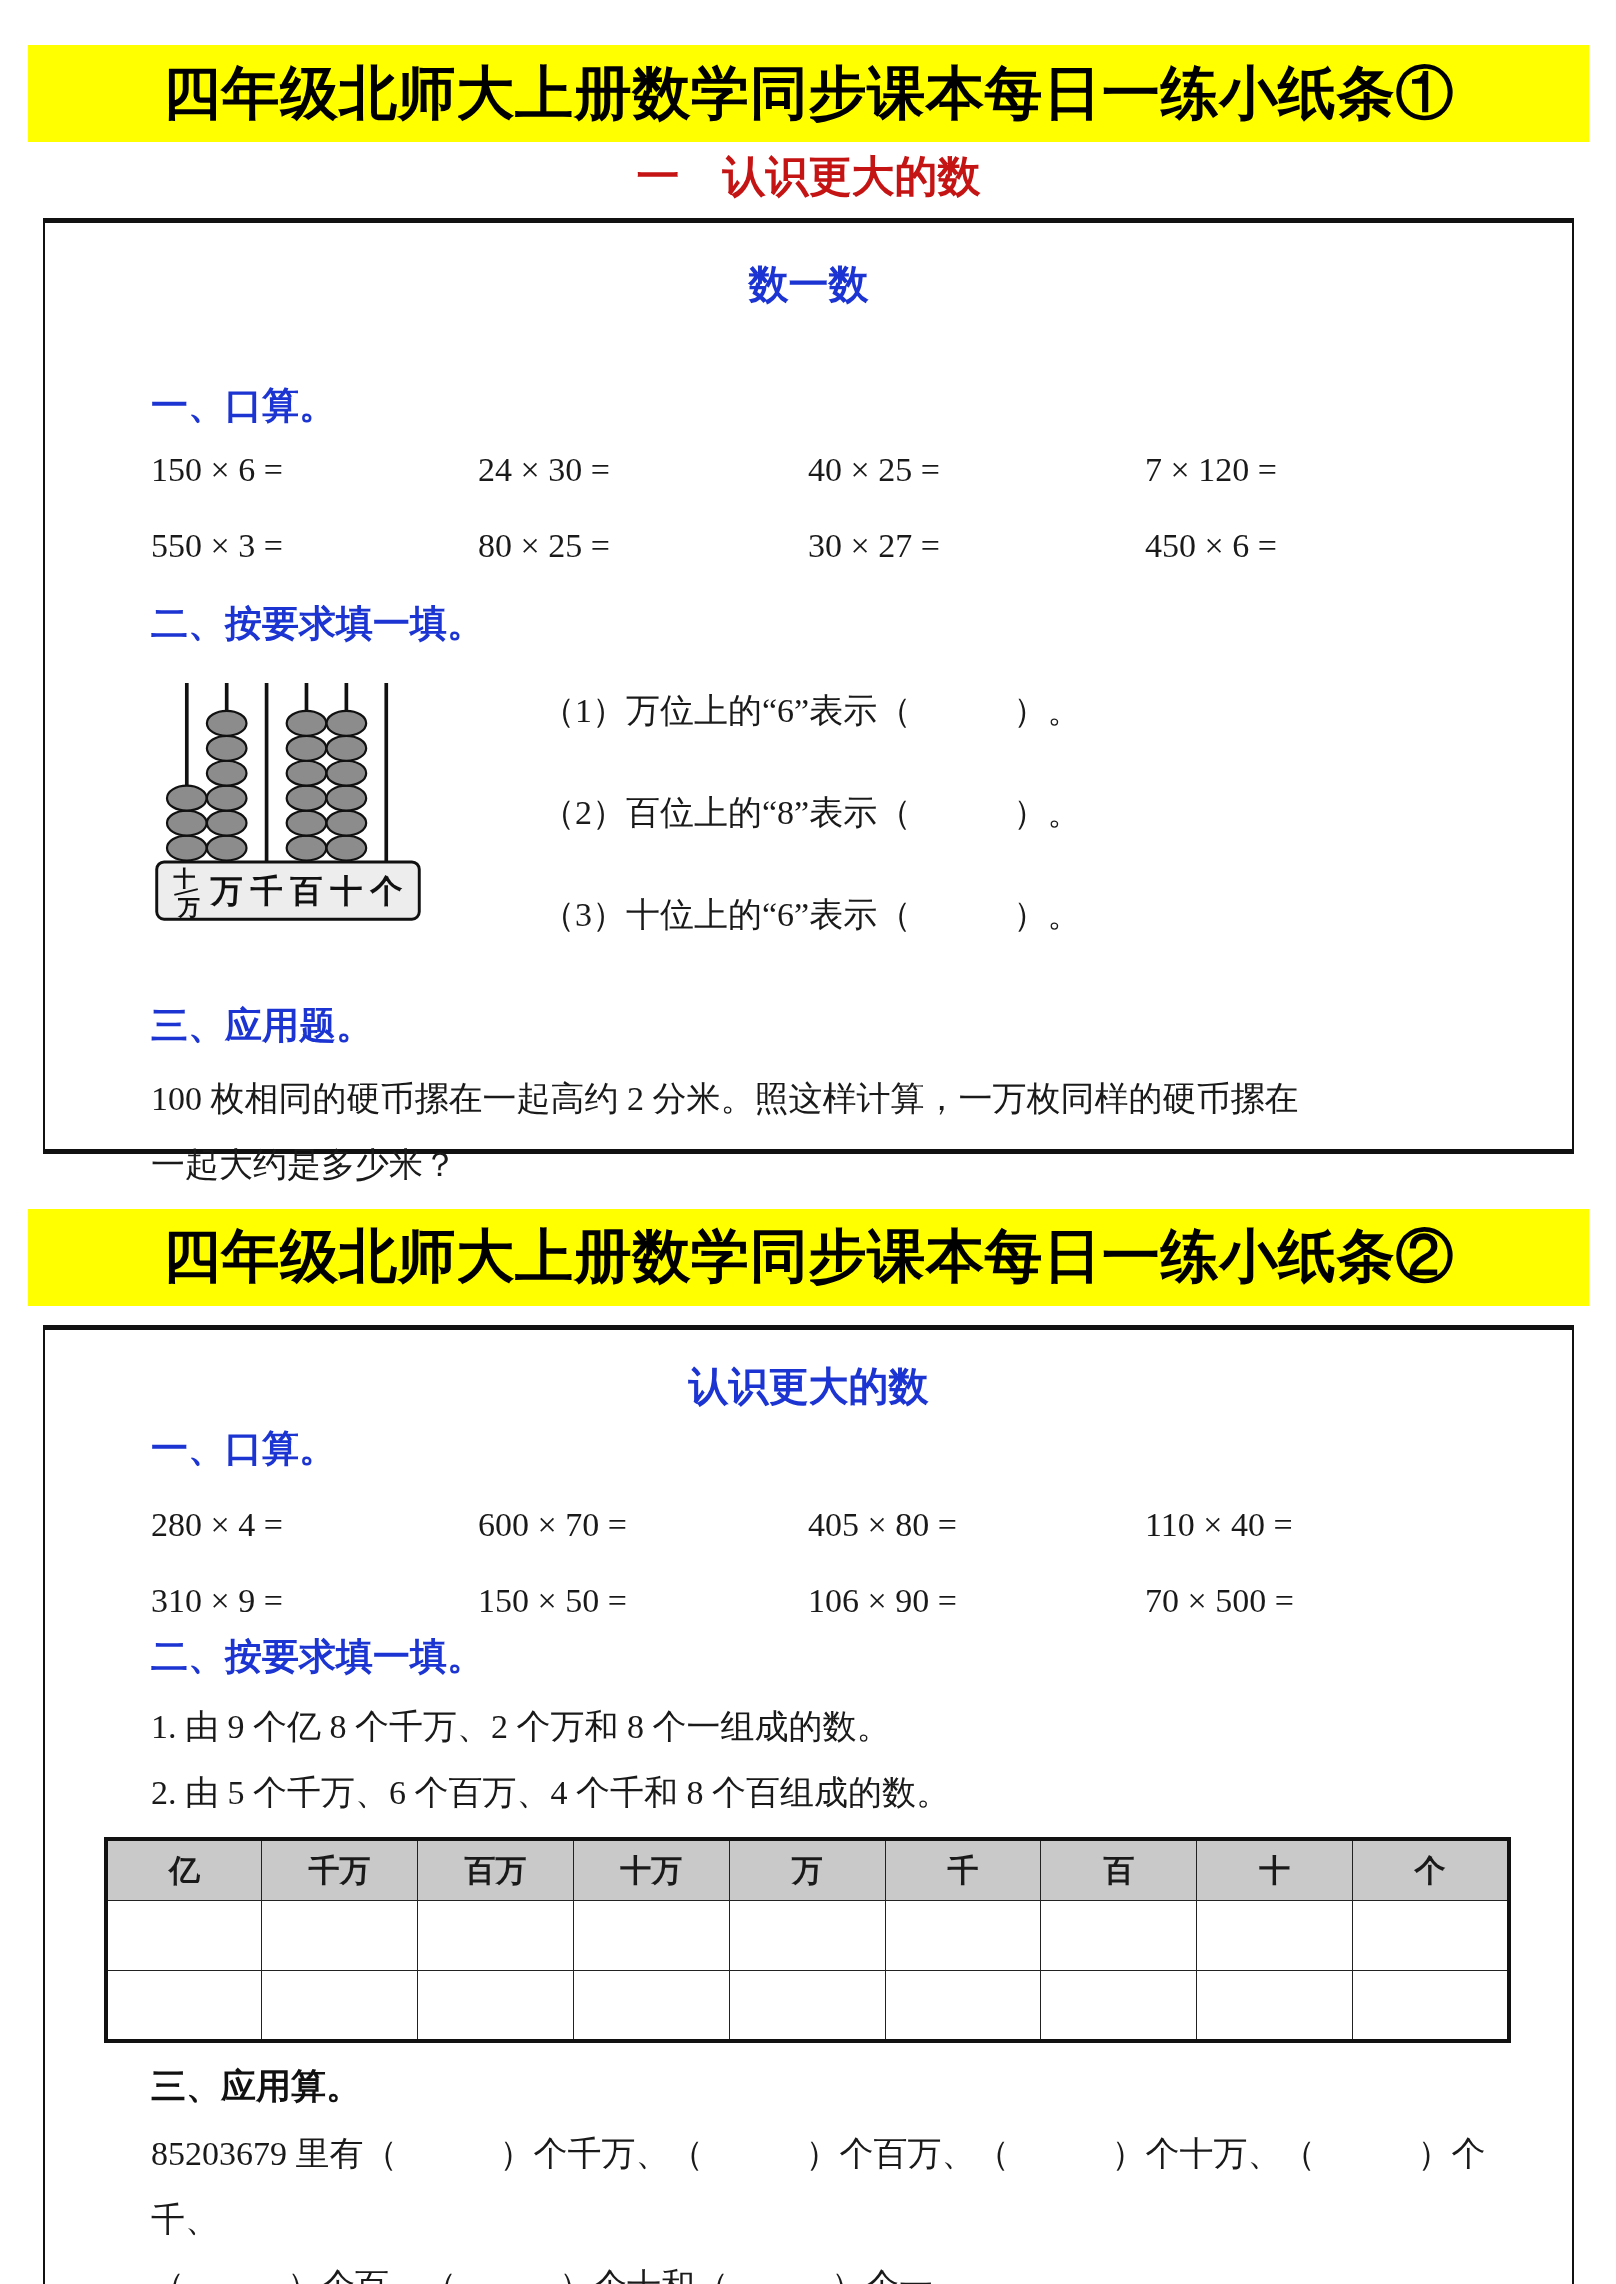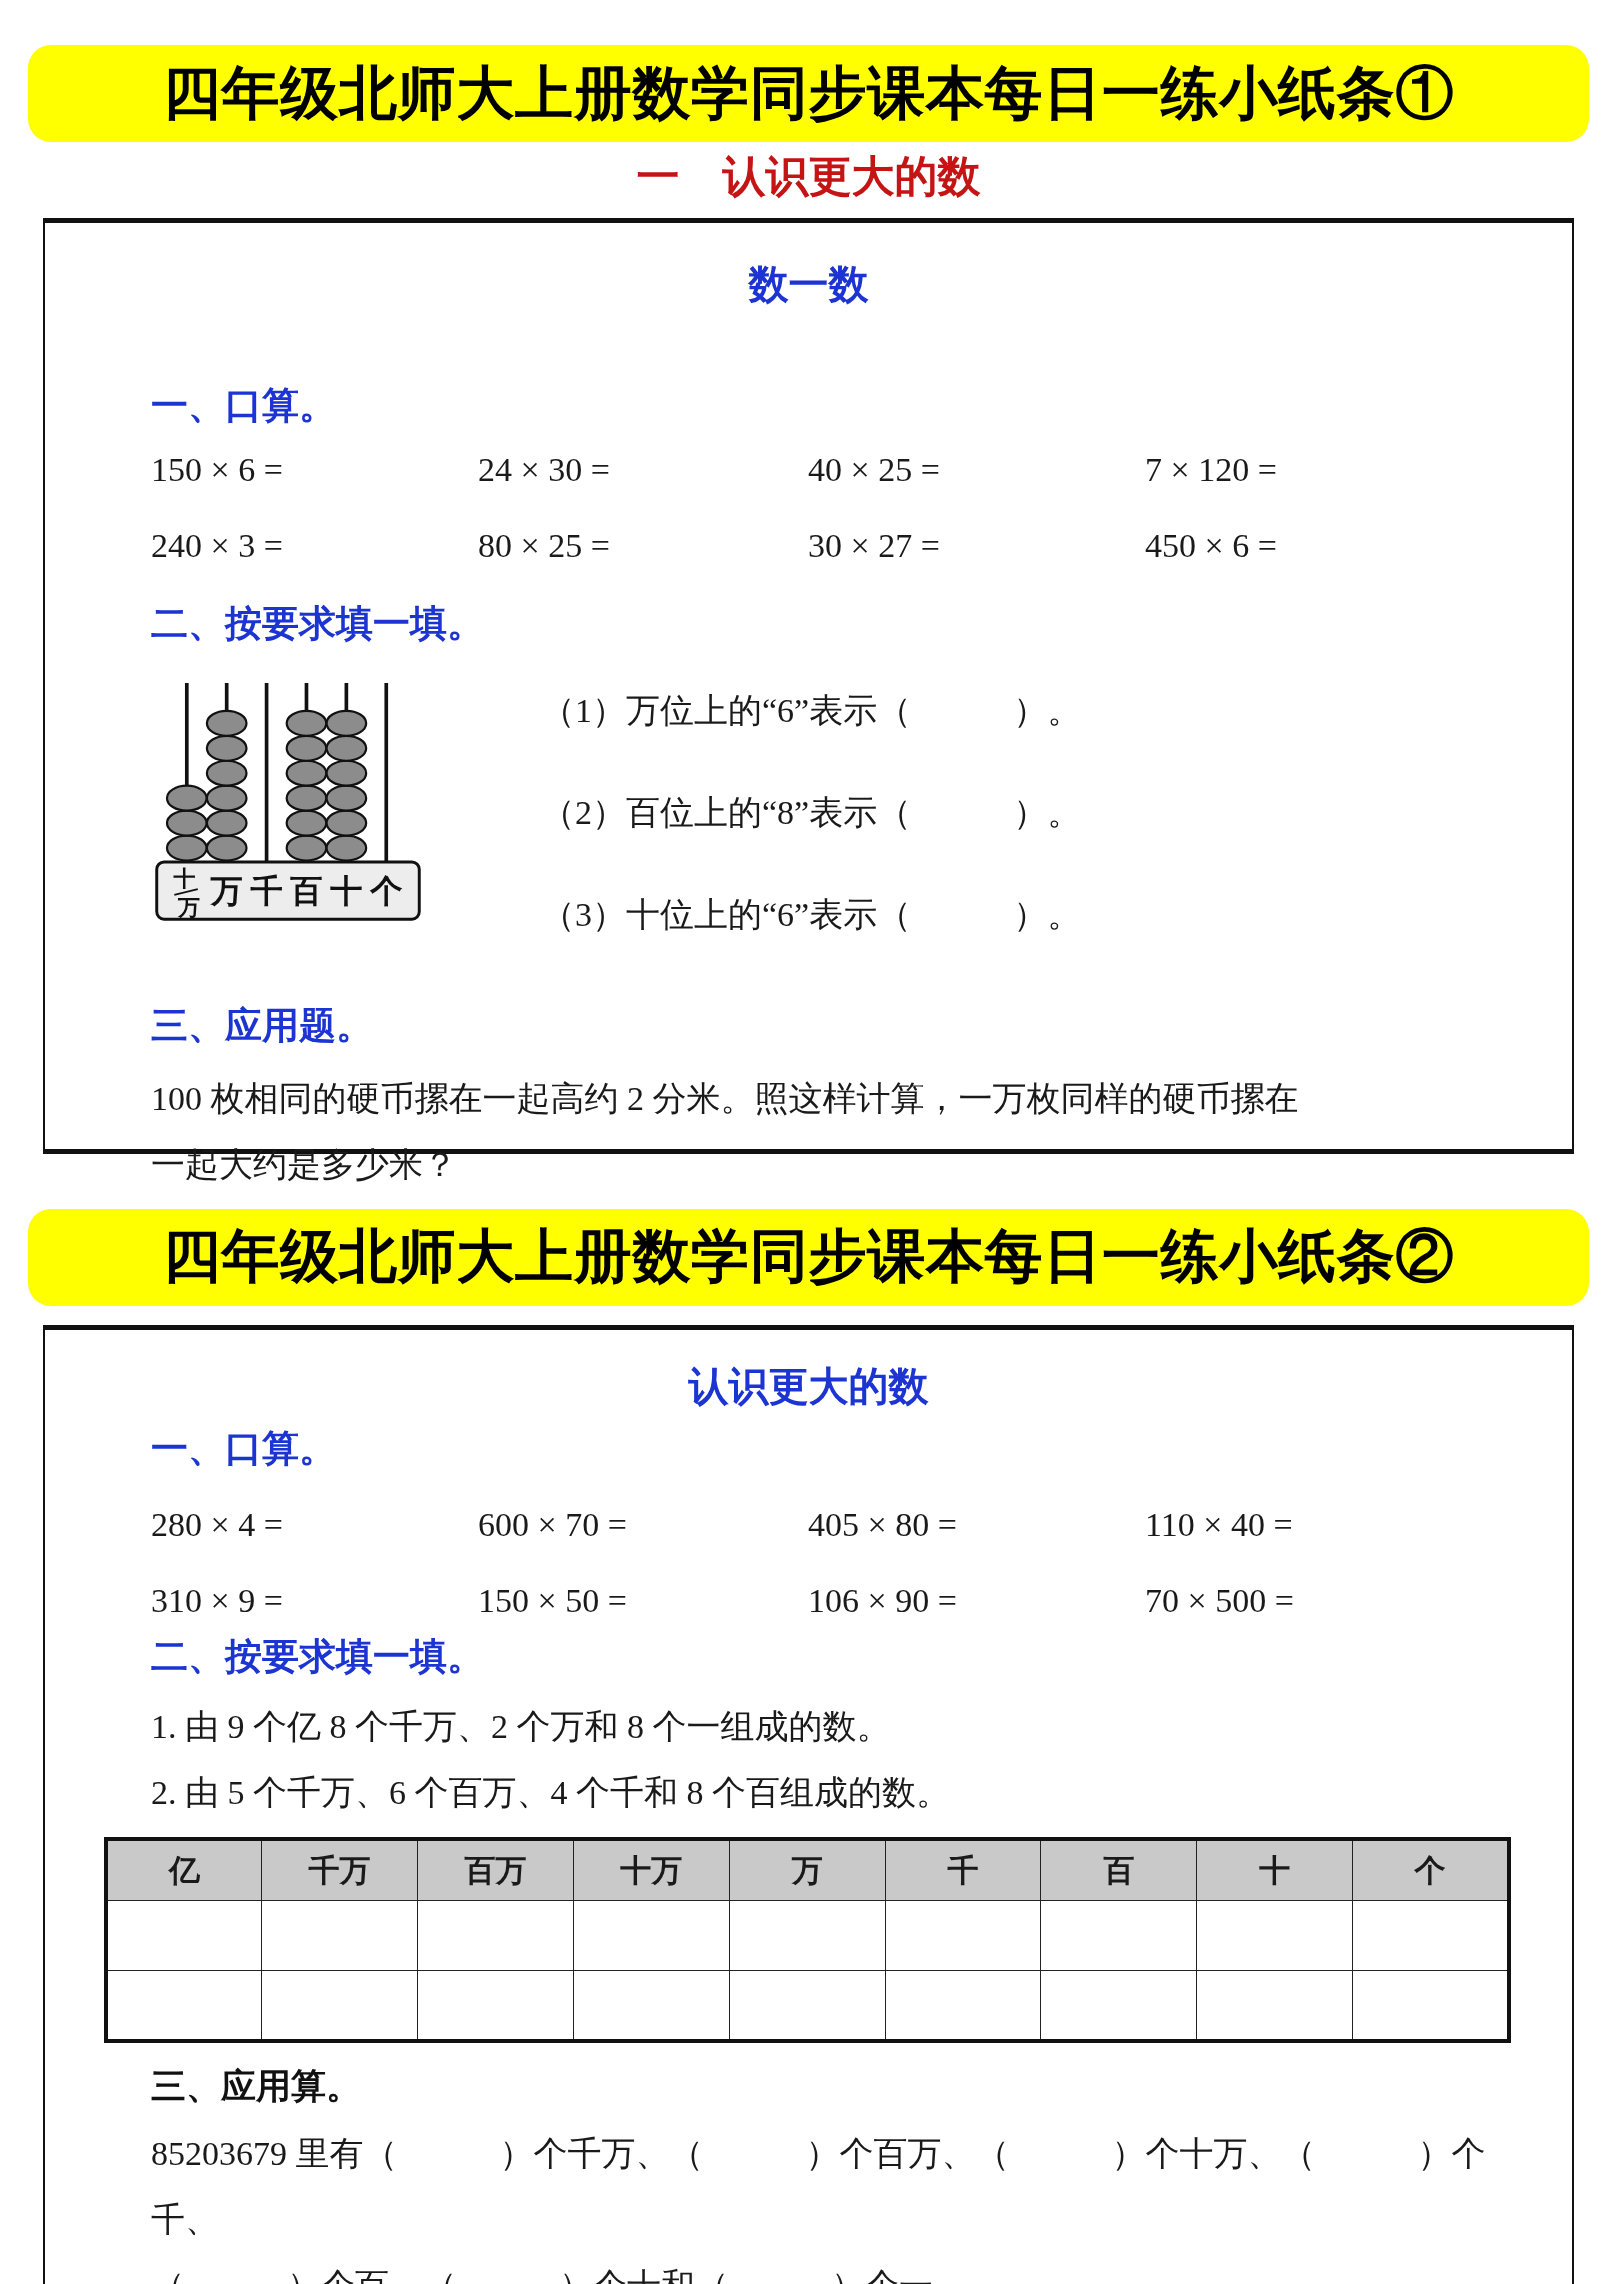--- a/index.html
+++ b/index.html
@@ -9,21 +9,21 @@
     width: 1617px; height: 2284px;
     background:#ffffff;
     overflow: hidden;
     font-family: "Liberation Serif", serif;
     color:#1a1a1a;
   }
   .banner {
     margin: 0 28px;
     height: 97px;
     background: #ffff00;
-    display: flex; align-items: center; justify-content: center; border-radius: 23px;
+    display: flex; align-items: center; justify-content: center;
   }
   .banner .banner-text {
     font-family: "Liberation Sans", sans-serif;
     font-weight: bold;
     font-size: 58px;
     letter-spacing: 0.7px;
     color: #000;
     white-space: nowrap;
   }
   .banner-1 { margin-top: 45px; }
@@ -124,21 +124,21 @@
 
     <div class="box box-1">
       <div class="sheet-title">数一数</div>
 
       <div class="part-heading h-op1">一、口算。</div>
       <div class="problems">
         <span>150 × 6 =</span>
         <span>24 × 30 =</span>
         <span>40 × 25 =</span>
         <span>7 × 120 =</span>
-        <span>240 × 3 =</span>
+        <span>550 × 3 =</span>
         <span>80 × 25 =</span>
         <span>30 × 27 =</span>
         <span>450 × 6 =</span>
       </div>
 
       <div class="part-heading h-fill1">二、按要求填一填。</div>
       <div class="fill-row">
         <div class="abacus-wrap">
           <svg width="286" height="246" viewBox="0 0 390 335">
               <line x1="57" y1="8" x2="57" y2="258" stroke="#111" stroke-width="5"></line>

